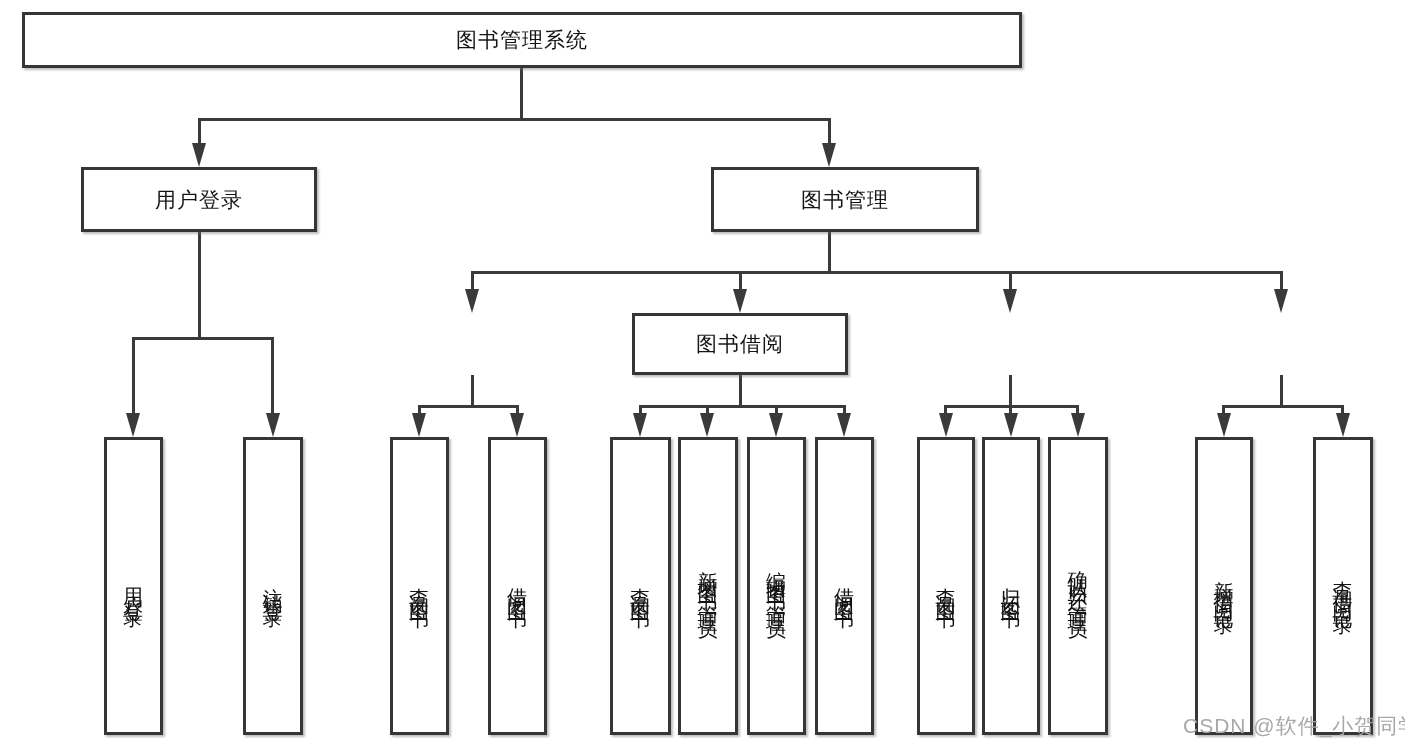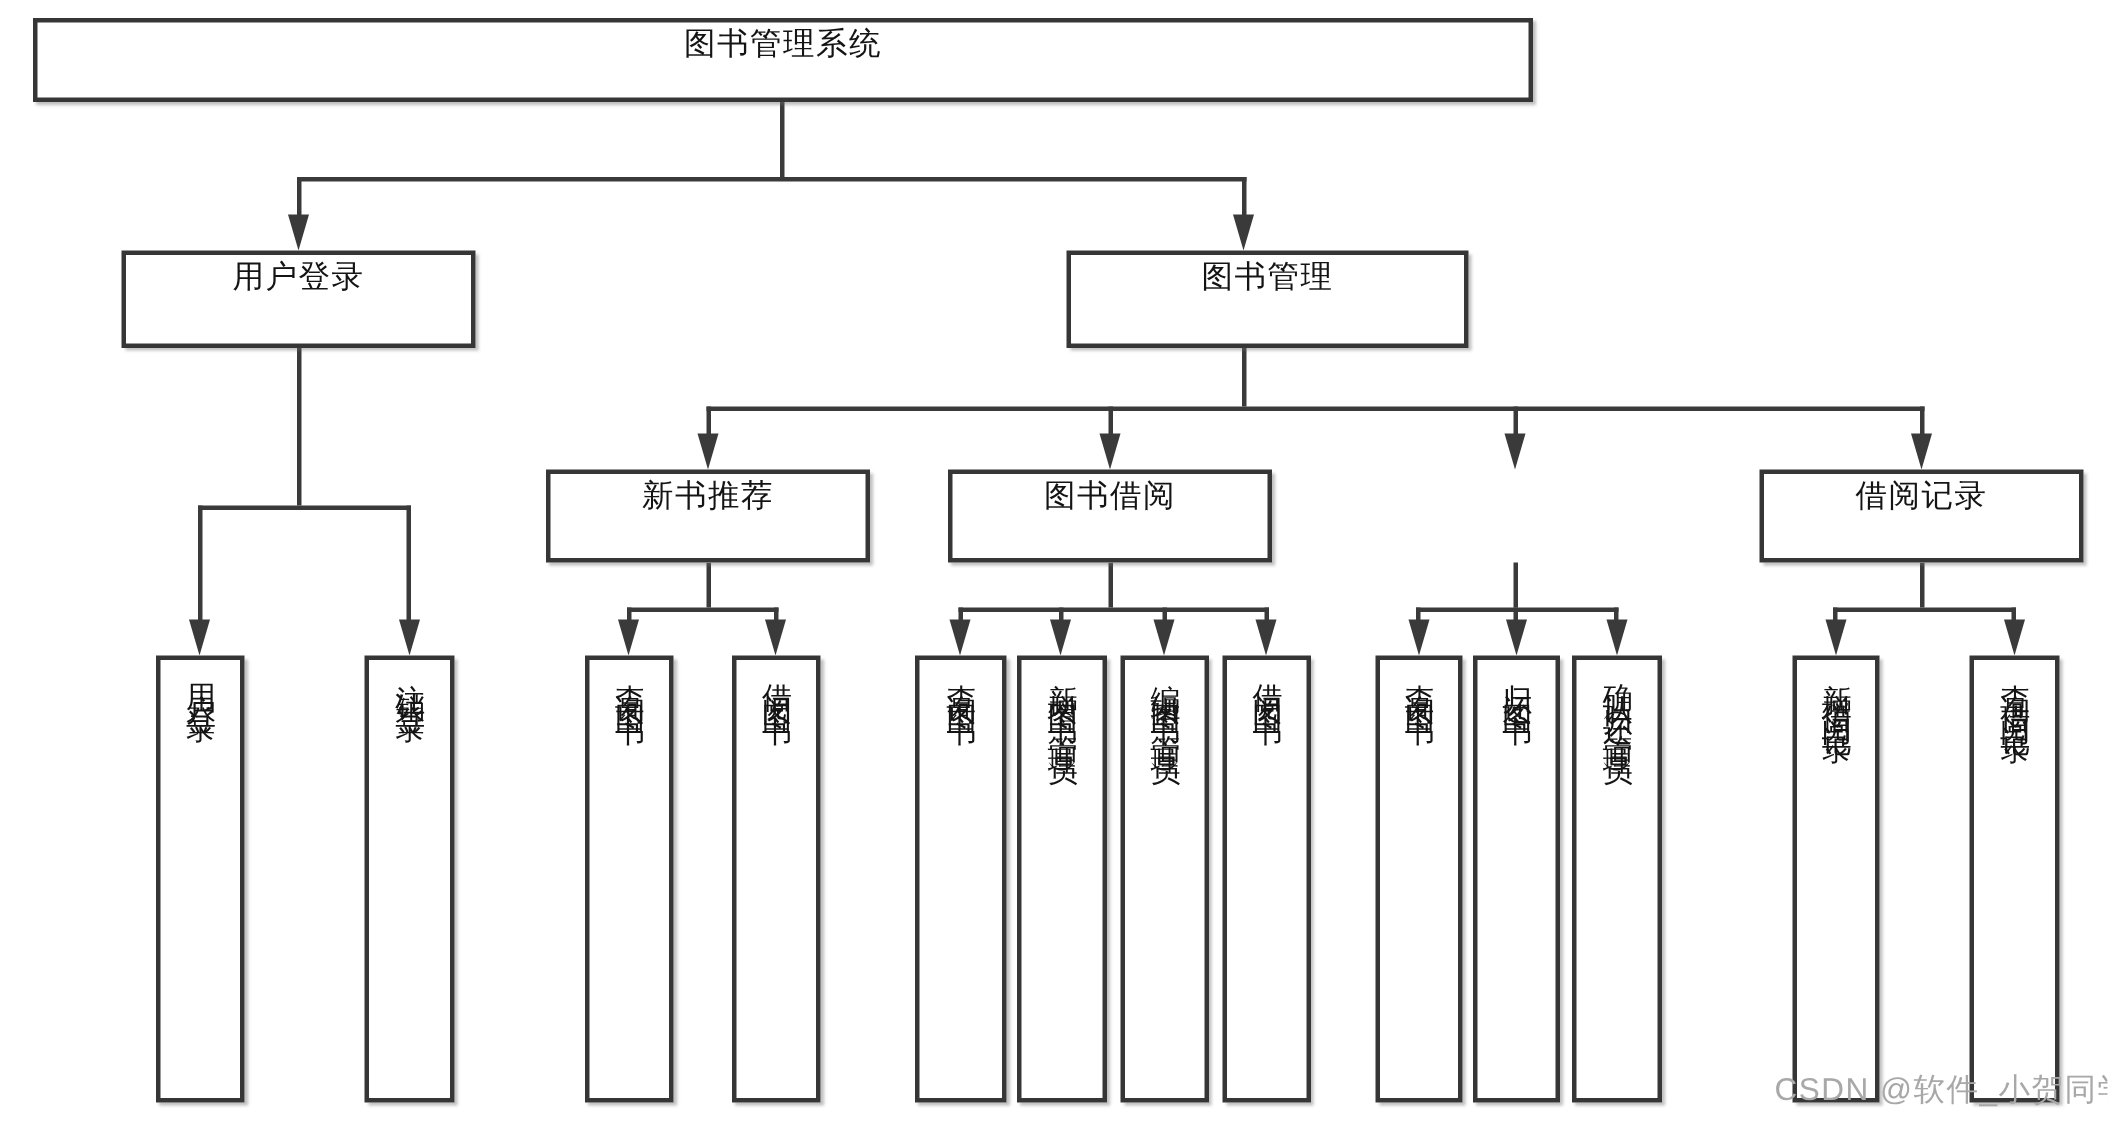--- a/index.html
+++ b/index.html
@@ -5,21 +5,21 @@
   html, body { margin: 0; padding: 0; background: #ffffff; }
   body {
     width: 1405px; height: 747px; position: relative; overflow: hidden;
     font-family: "Liberation Sans", "DejaVu Sans", sans-serif;
   }
   .canvas { position: absolute; inset: 0; }
   
   .node, .vnode {
     position: absolute; box-sizing: border-box; background: #ffffff;
     border: 3px solid #363636; color: #141414;
-    display: flex; align-items: flex-start; justify-content: center;
+    display: flex; align-items: center; justify-content: center;
     box-shadow: 2px 2px 2px rgba(110,110,110,0.45);
   }
   .node { font-size: 21px; letter-spacing: 1px; }
   .vnode span {
     writing-mode: vertical-rl; text-orientation: mixed;
     font-size: 20px; letter-spacing: 7px; line-height: 1.0;
     white-space: nowrap;
   }
   
   .vline, .hline { position: absolute; background: #3a3a3a; }
@@ -104,32 +104,26 @@
   </div>
 
   <div class="node" style="left:81px;top:167px;width:236px;height:65px;">
     <span>用户登录</span>
   </div>
 
   <div class="node" style="left:711px;top:167px;width:268px;height:65px;">
     <span>图书管理</span>
   </div>
 
-  <div class="node" style="left:364px;top:313px;width:216px;height:62px;">
-    <span>新书推荐</span>
-  </div>
 
   <div class="node" style="left:632px;top:313px;width:216px;height:62px;">
     <span>图书借阅</span>
   </div>
 
 
-  <div class="node" style="left:1173px;top:313px;width:216px;height:62px;">
-    <span>借阅记录</span>
-  </div>
 
   <div class="vnode" style="left:104px;top:437px;width:59px;height:298px;">
     <span>用户登录</span>
   </div>
 
   <div class="vnode" style="left:243px;top:437px;width:60px;height:298px;">
     <span>注销登录</span>
   </div>
 
   <div class="vnode" style="left:390px;top:437px;width:59px;height:298px;">

